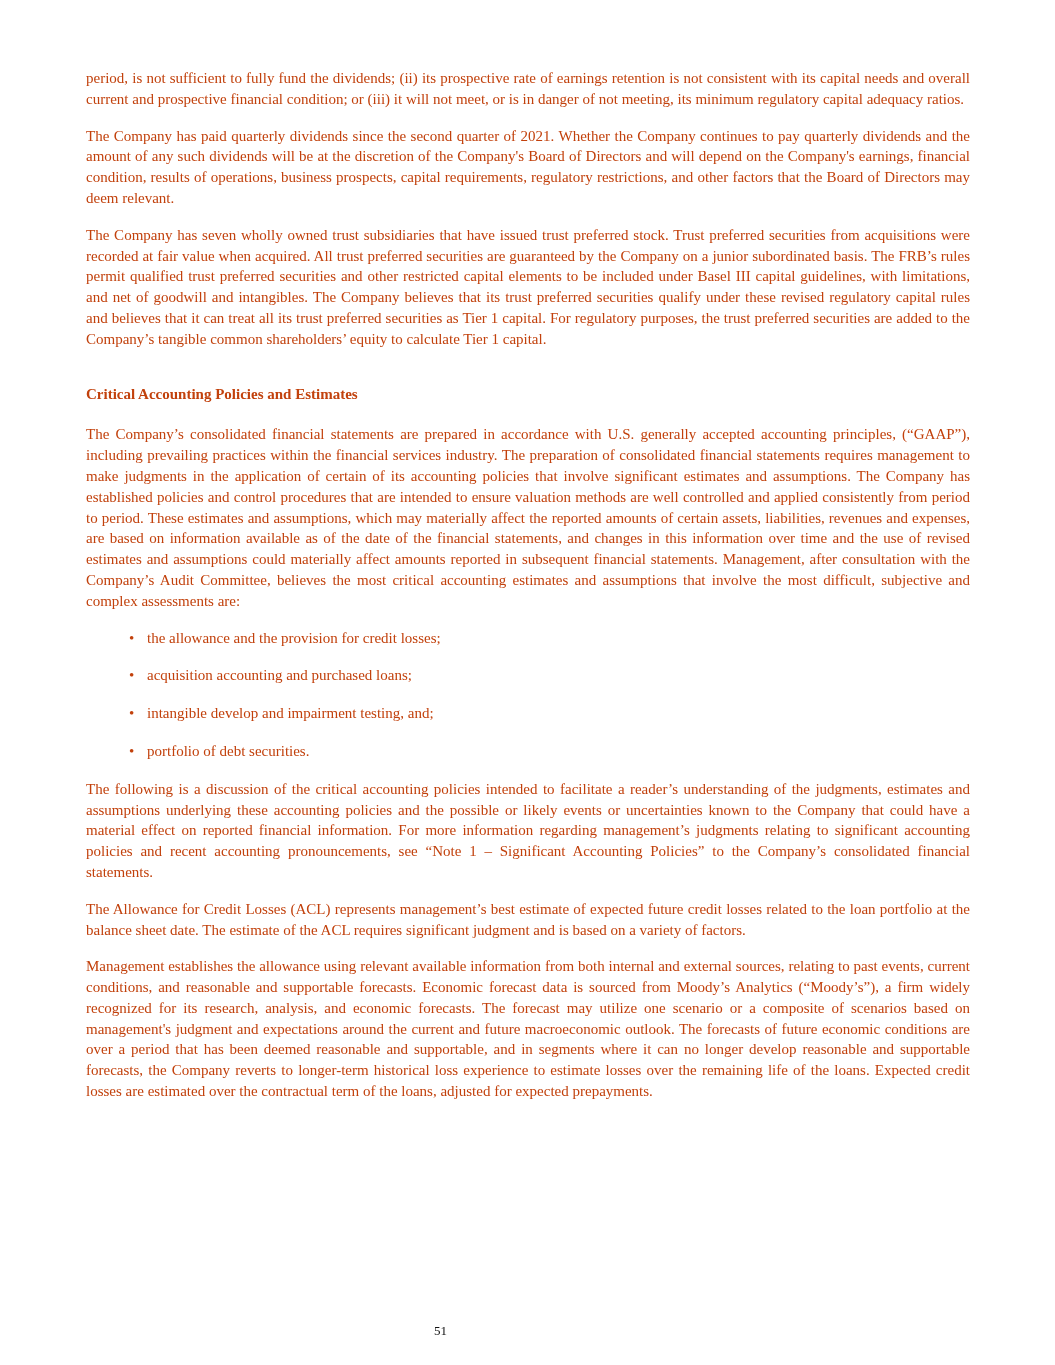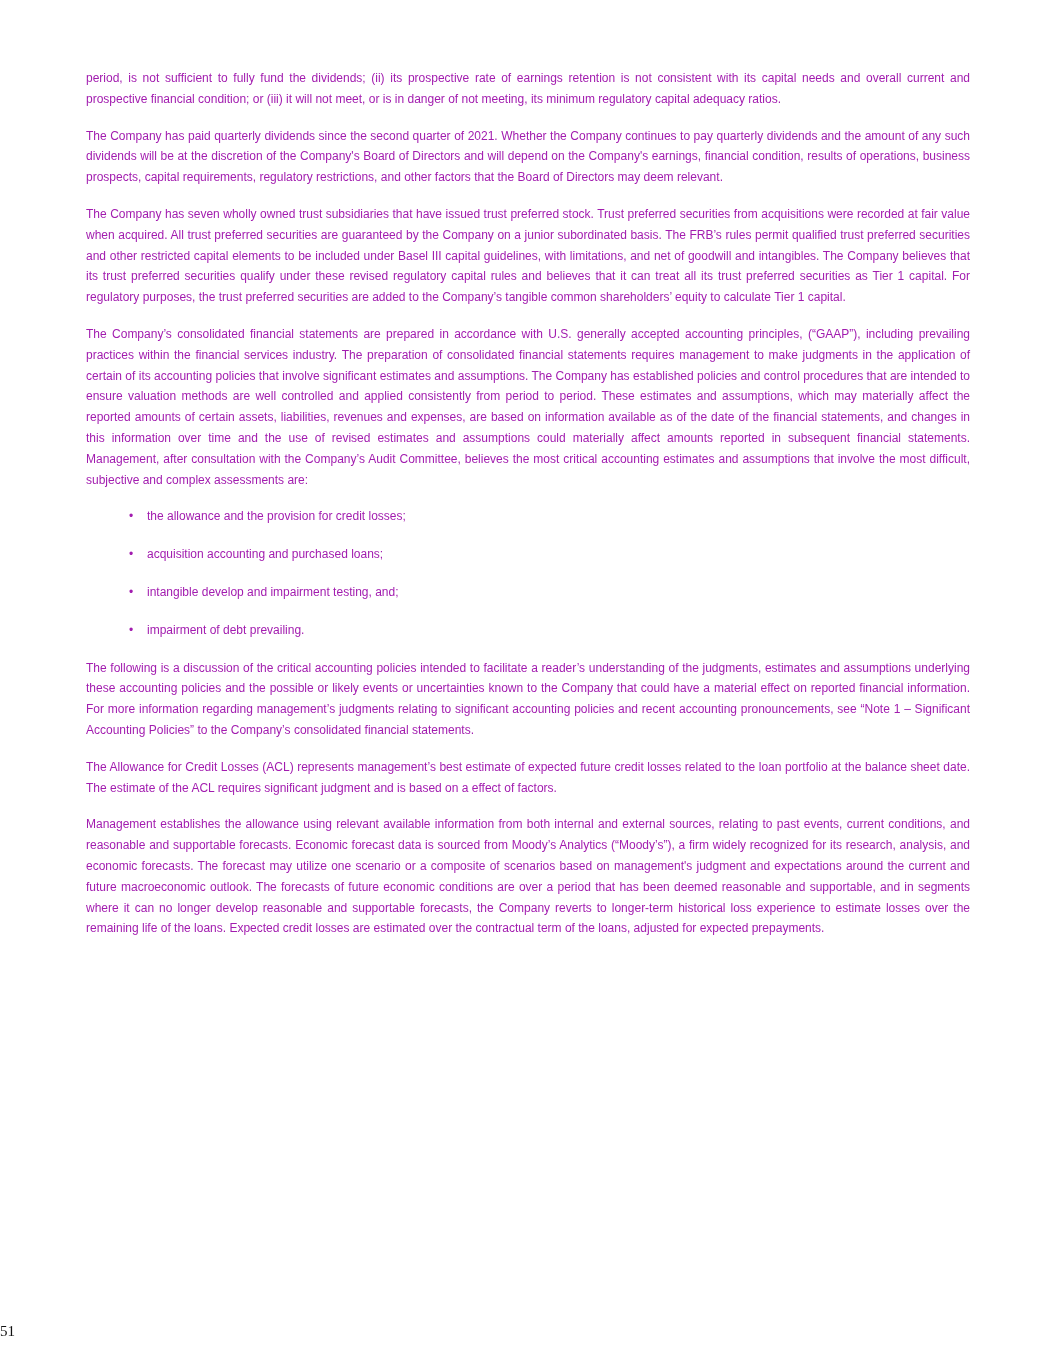--- a/index.html
+++ b/index.html
@@ -1,48 +1,49 @@
 <!DOCTYPE html>
 <html><head>
 <meta charset="utf-8">
 <style>
   html, body { margin: 0; padding: 0; background: #ffffff; }
   body { width: 1055px; height: 1365px; position: relative; overflow: hidden; }
   .page {
     position: absolute; left: 86px; top: 68px; width: 884px;
-    font-family: Liberation Sans, sans-serif; font-size: 12px; line-height: 20.8px; color: #a21caf;
+    font-family: Liberation Serif, serif; font-size: 15px; line-height: 20.8px; color: #c2410c;
   }
   p { margin: 0 0 16px 0; text-align: justify; }
   .heading { font-weight: bold; margin: 34px 0 20px 0; }
   .subheading { font-weight: bold; font-style: italic; margin: 0 0 20px 0; text-align: left; }
   ul.bullets { list-style: none; margin: 0 0 16px 0; padding: 0; }
   ul.bullets li { margin: 0 0 17px 0; padding-left: 44px; position: relative; }
   ul.bullets li .dot { position: absolute; left: 43px; top: 0; }
   ul.bullets li .txt { margin-left: 17px; text-align: center; }
   .page-number {
-    position: absolute; left: 0; width: 881px; top: 1323px; text-align: left;
-    font-family: "Liberation Serif", serif; font-size: 15px; color: #111111;
+    position: absolute; left: 0; width: 881px; top: 1323px; text-align: center;
+    font-family: "Liberation Serif", serif; font-size: 13px; color: #111111;
   }
 </style>
 </head>
 <body>
 
 <div class="page">
   <p>period, is not sufficient to fully fund the dividends; (ii) its prospective rate of earnings retention is not consistent with its capital needs and overall current and prospective financial condition; or (iii) it will not meet, or is in danger of not meeting, its minimum regulatory capital adequacy ratios.</p>
   <p>The Company has paid quarterly dividends since the second quarter of 2021. Whether the Company continues to pay quarterly dividends and the amount of any such dividends will be at the discretion of the Company's Board of Directors and will depend on the Company's earnings, financial condition, results of operations, business prospects, capital requirements, regulatory restrictions, and other factors that the Board of Directors may deem relevant.</p>
   <p>The Company has seven wholly owned trust subsidiaries that have issued trust preferred stock. Trust preferred securities from acquisitions were recorded at fair value when acquired. All trust preferred securities are guaranteed by the Company on a junior subordinated basis. The FRB’s rules permit qualified trust preferred securities and other restricted capital elements to be included under Basel III capital guidelines, with limitations, and net of goodwill and intangibles. The Company believes that its trust preferred securities qualify under these revised regulatory capital rules and believes that it can treat all its trust preferred securities as Tier 1 capital. For regulatory purposes, the trust preferred securities are added to the Company’s tangible common shareholders’ equity to calculate Tier 1 capital.</p>
 
+  <div class="heading">Critical Accounting Policies and Estimates</div>
   <p>The Company’s consolidated financial statements are prepared in accordance with U.S. generally accepted accounting principles, (“GAAP”), including prevailing practices within the financial services industry. The preparation of consolidated financial statements requires management to make judgments in the application of certain of its accounting policies that involve significant estimates and assumptions. The Company has established policies and control procedures that are intended to ensure valuation methods are well controlled and applied consistently from period to period. These estimates and assumptions, which may materially affect the reported amounts of certain assets, liabilities, revenues and expenses, are based on information available as of the date of the financial statements, and changes in this information over time and the use of revised estimates and assumptions could materially affect amounts reported in subsequent financial statements. Management, after consultation with the Company’s Audit Committee, believes the most critical accounting estimates and assumptions that involve the most difficult, subjective and complex assessments are:</p>
 
   <ul class="bullets">
     <li><span class="dot">•</span><span class="txt">the allowance and the provision for credit losses;</span></li>
     <li><span class="dot">•</span><span class="txt">acquisition accounting and purchased loans;</span></li>
     <li><span class="dot">•</span><span class="txt">intangible develop and impairment testing, and;</span></li>
-    <li><span class="dot">•</span><span class="txt">impairment of debt prevailing.</span></li>
+    <li><span class="dot">•</span><span class="txt">portfolio of debt securities.</span></li>
   </ul>
 
   <p>The following is a discussion of the critical accounting policies intended to facilitate a reader’s understanding of the judgments, estimates and assumptions underlying these accounting policies and the possible or likely events or uncertainties known to the Company that could have a material effect on reported financial information. For more information regarding management’s judgments relating to significant accounting policies and recent accounting pronouncements, see “Note 1 – Significant Accounting Policies” to the Company’s consolidated financial statements.</p>
 
-  <p>The Allowance for Credit Losses (ACL) represents management’s best estimate of expected future credit losses related to the loan portfolio at the balance sheet date. The estimate of the ACL requires significant judgment and is based on a effect of factors.</p>
+  <p>The Allowance for Credit Losses (ACL) represents management’s best estimate of expected future credit losses related to the loan portfolio at the balance sheet date. The estimate of the ACL requires significant judgment and is based on a variety of factors.</p>
   <p>Management establishes the allowance using relevant available information from both internal and external sources, relating to past events, current conditions, and reasonable and supportable forecasts. Economic forecast data is sourced from Moody’s Analytics (“Moody’s”), a firm widely recognized for its research, analysis, and economic forecasts. The forecast may utilize one scenario or a composite of scenarios based on management's judgment and expectations around the current and future macroeconomic outlook. The forecasts of future economic conditions are over a period that has been deemed reasonable and supportable, and in segments where it can no longer develop reasonable and supportable forecasts, the Company reverts to longer-term historical loss experience to estimate losses over the remaining life of the loans. Expected credit losses are estimated over the contractual term of the loans, adjusted for expected prepayments.</p>
 </div>
 
 <div class="page-number">51</div>
 
 </body></html>

